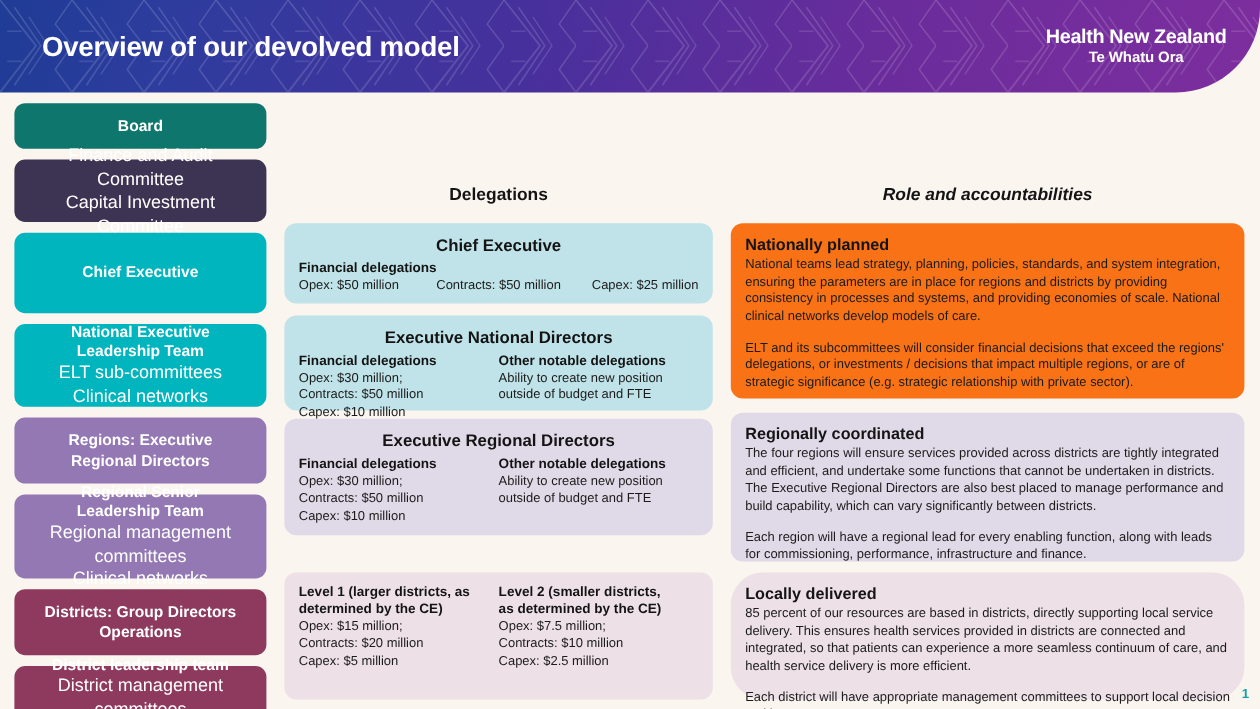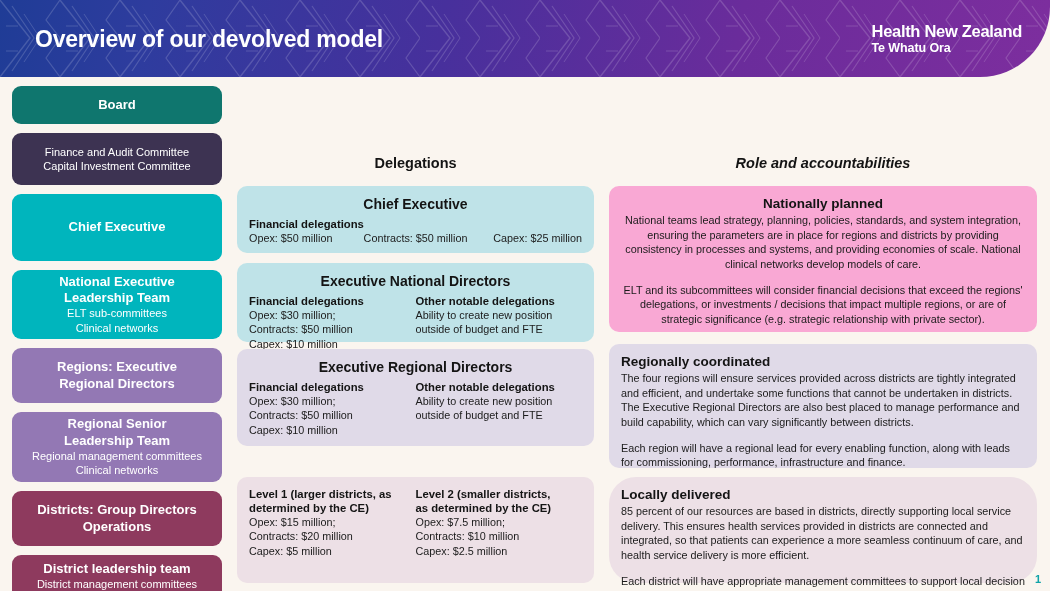--- a/index.html
+++ b/index.html
@@ -25,36 +25,36 @@
     opacity: .16;
     pointer-events: none;
   }
   .header-title {
     position: absolute; left: 35px; top: 26px;
     font-size: 23px; font-weight: bold; color: #ffffff;
     letter-spacing: -0.2px;
   }
   .logo {
     position: absolute; right: 28px; top: 22px;
-    text-align: left; color: #ffffff;
+    text-align: center; color: #ffffff;
   }
   .logo-main { font-size: 16.5px; font-weight: bold; line-height: 1.15; letter-spacing: -0.3px; }
   .logo-sub  { font-size: 12.5px; font-weight: bold; line-height: 1.2; letter-spacing: -0.1px; }
 
   
   .left-col { position: absolute; left: 12px; top: 86px; width: 210px; }
   .org-box {
     width: 210px; border-radius: 9px;
     display: flex; flex-direction: column;
     align-items: center; justify-content: center;
     text-align: center; color: #ffffff;
     margin-bottom: 9px; padding: 6px 8px;
   }
   .org-title { font-size: 13px; font-weight: bold; line-height: 1.25; }
-  .org-sub   { font-size: 11px; font-weight: normal; line-height: 1.3; }
+  .org-sub   { font-size: 15px; font-weight: normal; line-height: 1.3; }
 
   
   .col-head {
     position: absolute;
     font-size: 14.5px; font-weight: bold; color: #141414;
     text-align: center;
   }
   #head-deleg { left: 237px; top: 155px; width: 357px; }
   #head-role  { left: 609px; top: 155px; width: 428px; font-style: italic; }
 
@@ -195,21 +195,21 @@
         <div class="card-heading pre">Level 1 (larger districts, as<br>determined by the CE)</div>
         <div class="card-body pre">Opex: $15 million;<br>Contracts: $20 million<br>Capex: $5 million</div>
       </div>
       <div>
         <div class="card-heading pre">Level 2 (smaller districts,<br>as determined by the CE)</div>
         <div class="card-body pre">Opex: $7.5 million;<br>Contracts: $10 million<br>Capex: $2.5 million</div>
       </div>
     </div>
   </div>
 
-  <div class="card" id="card-nat" style="background: #f9a8d4; text-align: center;">
+  <div class="card" id="card-nat" style="background: #f97316;">
     <div class="role-title">Nationally planned</div>
     <div class="para">National teams lead strategy, planning, policies, standards, and system integration, ensuring the parameters are in place for regions and districts by providing consistency in processes and systems, and providing economies of scale. National clinical networks develop models of care.</div>
     <div class="para">ELT and its subcommittees will consider financial decisions that exceed the regions' delegations, or investments / decisions that impact multiple regions, or are of strategic significance (e.g. strategic relationship with private sector).</div>
   </div>
 
   <div class="card" id="card-reg" style="background: rgb(224, 218, 232);">
     <div class="role-title">Regionally coordinated</div>
     <div class="para">The four regions will ensure services provided across districts are tightly integrated and efficient, and undertake some functions that cannot be undertaken in districts. The Executive Regional Directors are also best placed to manage performance and build capability, which can vary significantly between districts.</div>
     <div class="para">Each region will have a regional lead for every enabling function, along with leads for commissioning, performance, infrastructure and finance.</div>
   </div>

